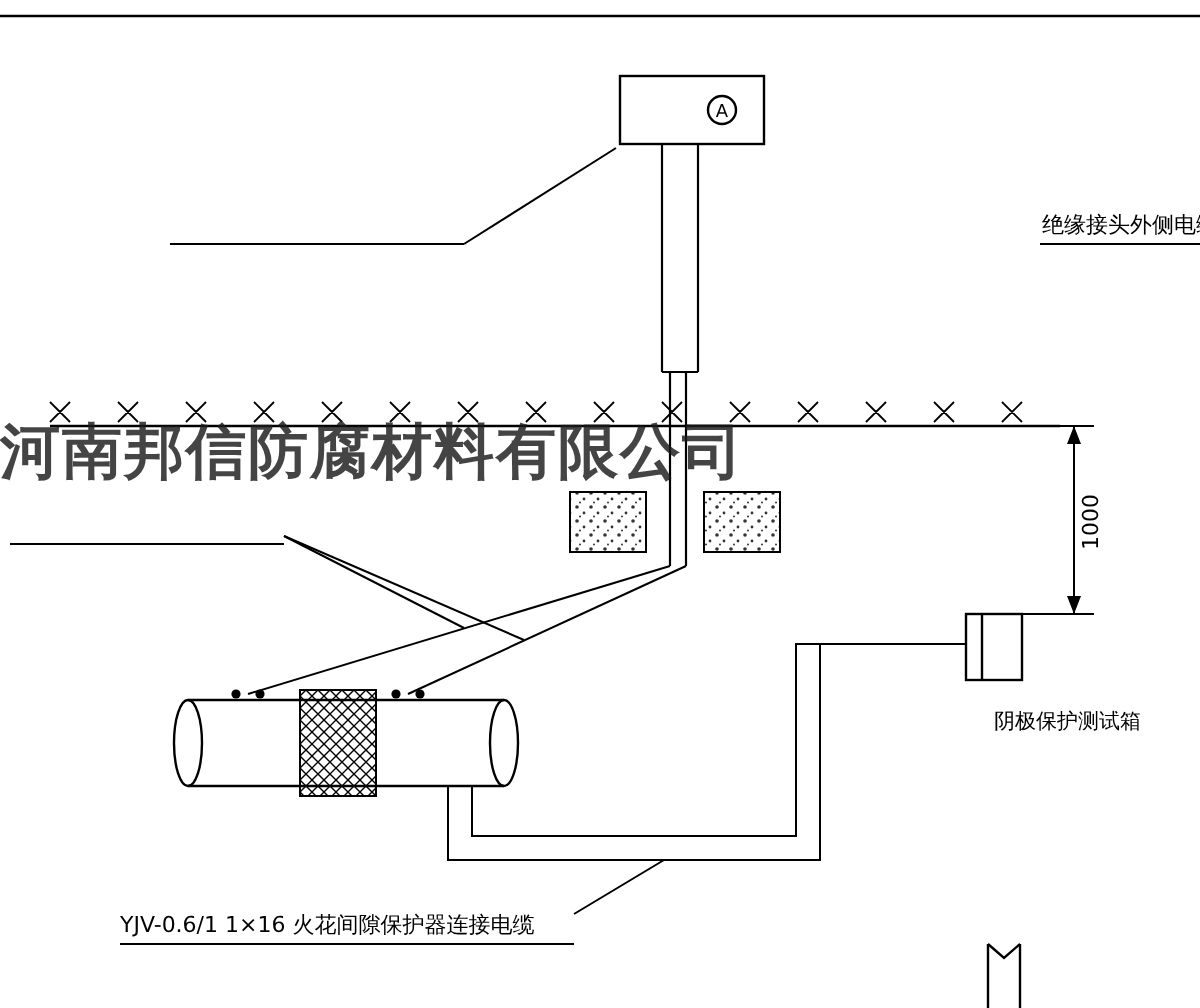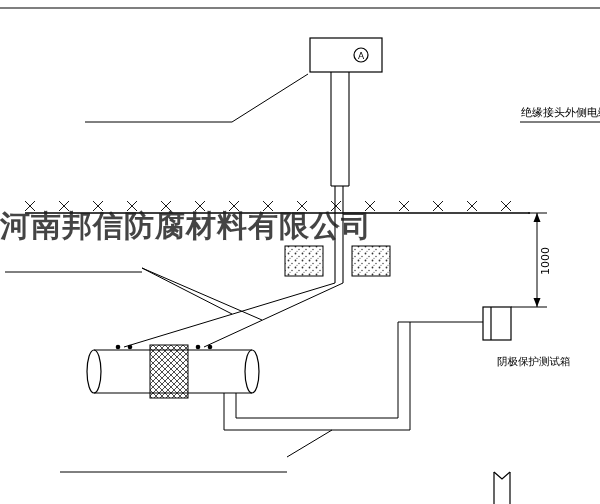--- a/index.html
+++ b/index.html
@@ -148,16 +148,17 @@
       <path d="M494 472 L502 479 L510 472"></path>
     </g>
   </svg>
 
 
   <div class="label" style="left:521px; top:107px;">绝缘接头外侧电缆</div>
 
 
   <div class="label small" style="left:497px; top:356px;">阴极保护测试箱</div>
 
+  <div class="label" style="left:60px; top:457px;">YJV-0.6/1 1×16  火花间隙保护器连接电缆</div>
 
   <div class="watermark">河南邦信防腐材料有限公司</div>
 
 </div>
 
 </body></html>

